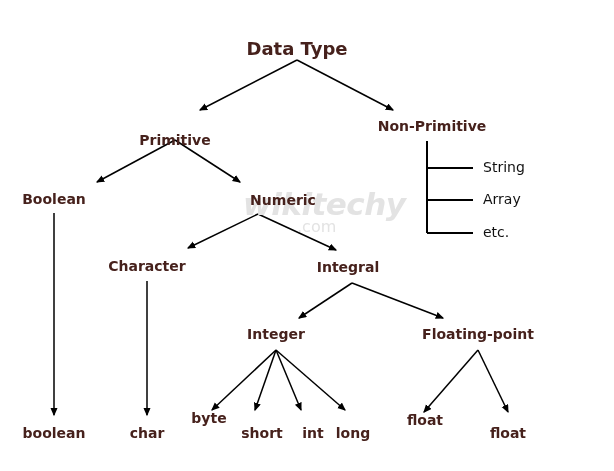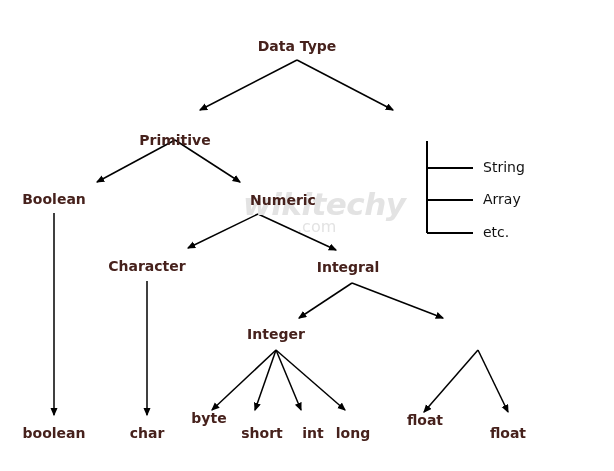--- a/index.html
+++ b/index.html
@@ -57,21 +57,21 @@
     white-space: nowrap;
   }
   .node {
     position: absolute;
     white-space: nowrap;
     transform: translateX(-50%);
     font-family: "DejaVu Sans", sans-serif;
     font-weight: bold;
     color: #46211c;
   }
-  .node.lvl-root  { font-size: 14px; }
+  .node.lvl-root  { font-size: 18px; }
   .node.lvl-1     { font-size: 14px; }
   .node.lvl-2     { font-size: 14px; }
   .node.lvl-3     { font-size: 14px; }
   .node.lvl-4     { font-size: 14px; }
   .node.lvl-leaf  { font-size: 14px; }
   .node.plain {
     color: #111111;
     font-weight: normal;
     font-size: 14px;
     transform: translateX(0);
@@ -116,25 +116,27 @@
     </g>
   </svg>
 
   <div class="watermark">
     <span class="wm-main">wikitechy</span>
     <span class="wm-sub">.com</span>
   </div>
 
   <div class="node lvl-root" style="left:297px; top:38px;">Data Type</div>
   <div class="node lvl-1" style="left:175px; top:132px;">Primitive</div>
+  <div class="node lvl-1" style="left:432px; top:118px;">Non-Primitive</div>
   <div class="node lvl-2" style="left:54px;  top:191px;">Boolean</div>
   <div class="node lvl-2" style="left:258px; top:192px;margin-left:25px;">Numeric</div>
   <div class="node lvl-3" style="left:147px; top:258px;">Character</div>
   <div class="node lvl-3" style="left:348px; top:259px;">Integral</div>
   <div class="node lvl-4" style="left:276px; top:326px;">Integer</div>
+  <div class="node lvl-4" style="left:478px; top:326px;">Floating-point</div>
 
   <div class="node lvl-leaf" style="left:54px;  top:425px;">boolean</div>
   <div class="node lvl-leaf" style="left:147px; top:425px;">char</div>
   <div class="node lvl-leaf" style="left:209px; top:410px;text-align:center;">byte</div>
   <div class="node lvl-leaf" style="left:262px; top:425px;">short</div>
   <div class="node lvl-leaf" style="left:313px; top:425px;">int</div>
   <div class="node lvl-leaf" style="left:353px; top:425px;">long</div>
   <div class="node lvl-leaf" style="left:425px; top:412px;">float</div>
   <div class="node lvl-leaf" style="left:508px; top:425px;">float</div>
 

